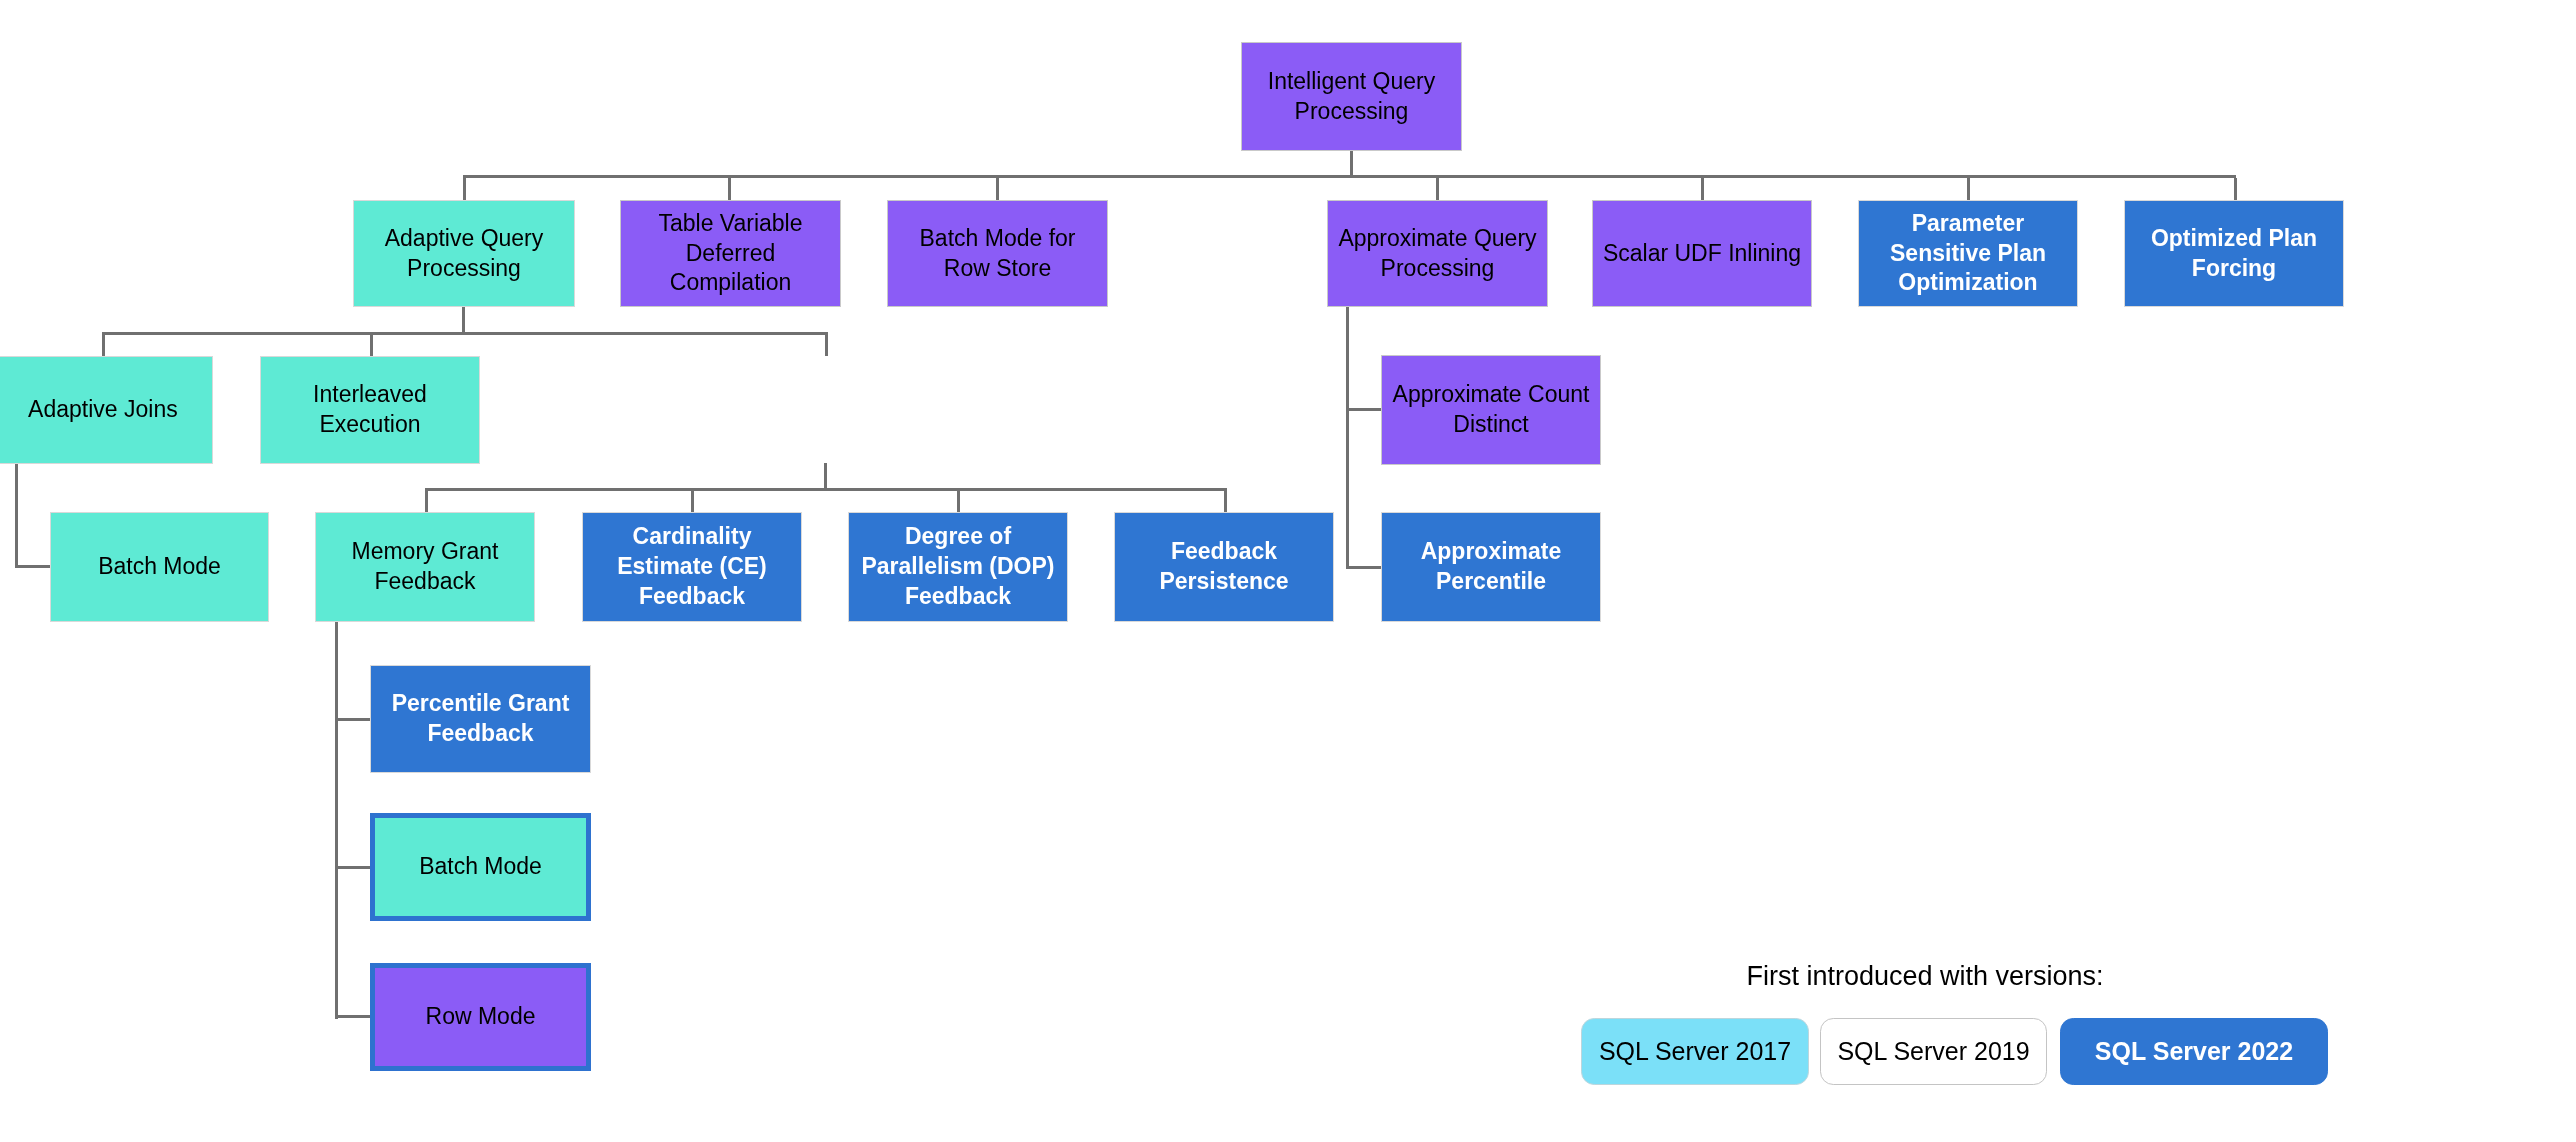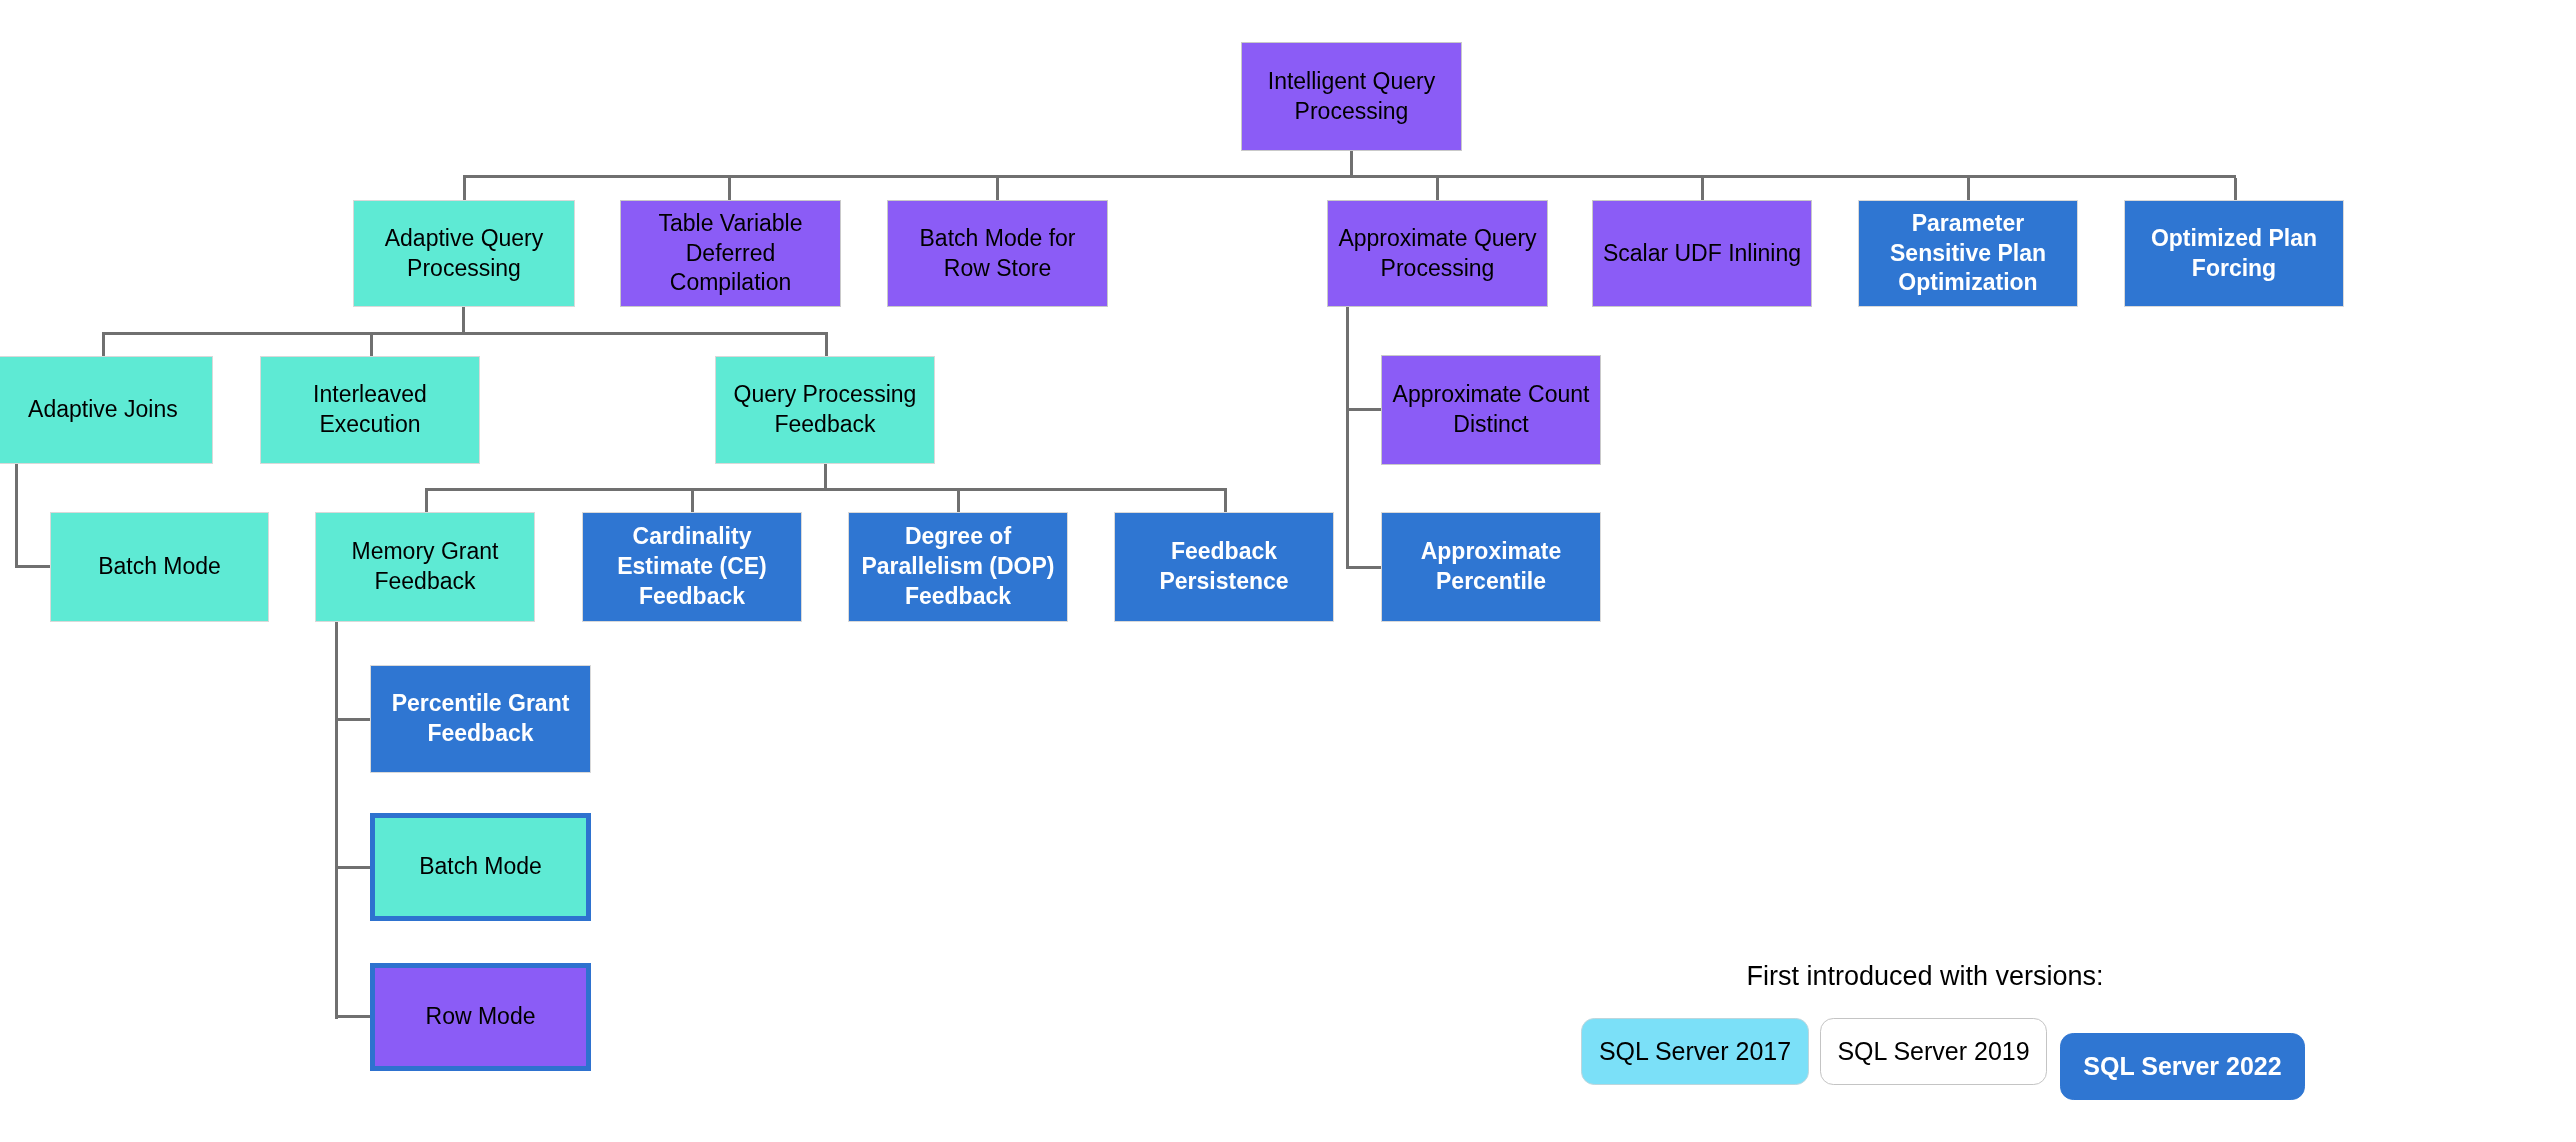--- a/index.html
+++ b/index.html
@@ -105,23 +105,20 @@
   <div class="node blue" style="left:2124px;top:200px;width:220px;height:107px;">
       <span>Optimized Plan Forcing</span>
     </div>
 
   <div class="node cyan" style="left:-7.6px;top:356px;width:221px;height:108px;">
       <span>Adaptive Joins</span>
     </div>
   <div class="node cyan" style="left:260px;top:356px;width:220px;height:108px;">
       <span>Interleaved Execution</span>
     </div>
-  <div class="node cyan" style="left:715px;top:356px;width:220px;height:108px;">
-      <span>Query Processing Feedback</span>
-    </div>
 
   <div class="node cyan" style="left:50px;top:512px;width:219px;height:110px;">
       <span>Batch Mode</span>
     </div>
   <div class="node cyan" style="left:315px;top:512px;width:220px;height:110px;">
       <span>Memory Grant Feedback</span>
     </div>
   <div class="node blue" style="left:582px;top:512px;width:220px;height:110px;">
       <span>Cardinality Estimate (CE) Feedback</span>
     </div>
@@ -149,18 +146,18 @@
       <span>Row Mode</span>
     </div>
 
   <div class="legend-title">First introduced with versions:</div>
   <div class="pill cyan" style="left:1581px;width:228px;">
       <span>SQL Server 2017</span>
     </div>
   <div class="pill" style="left:1820px;width:227px;">
       <span>SQL Server 2019</span>
     </div>
-  <div class="pill blue" style="left:2060px;width:245px;margin-top:15px;">
+  <div class="pill blue" style="left:2060px;width:268px;">
       <span>SQL Server 2022</span>
     </div>
 
 </div>
 
 
 </body></html>

